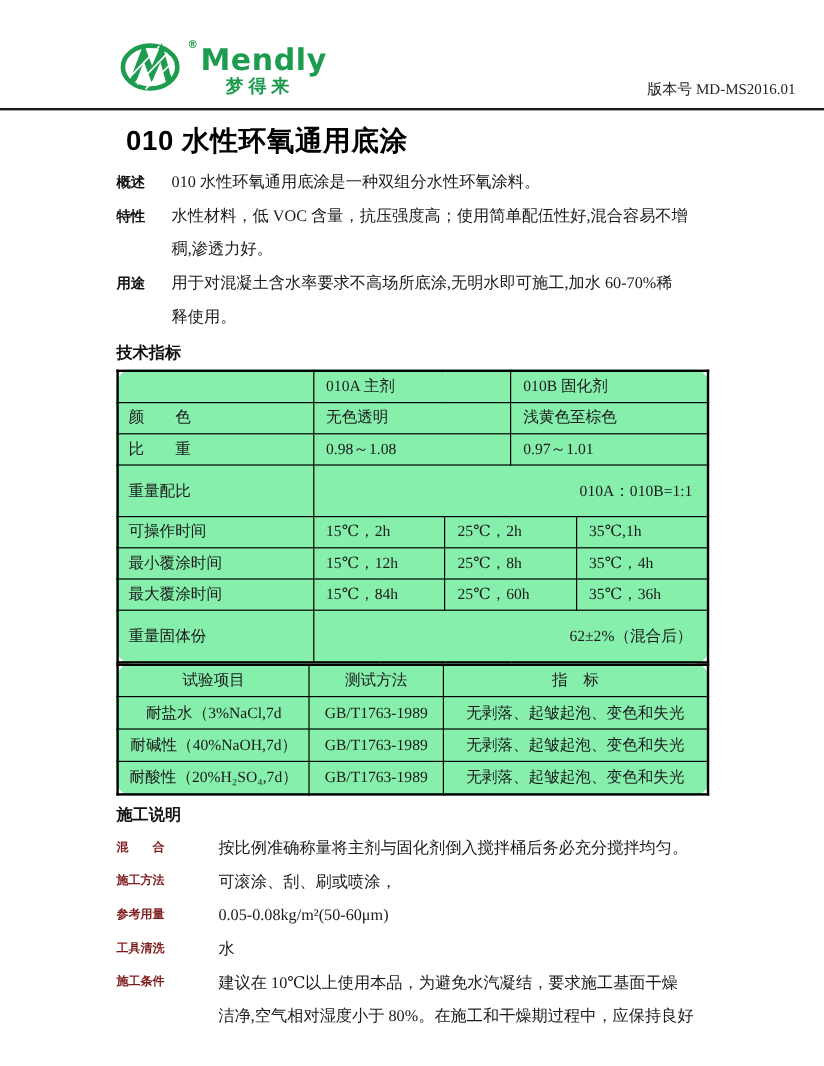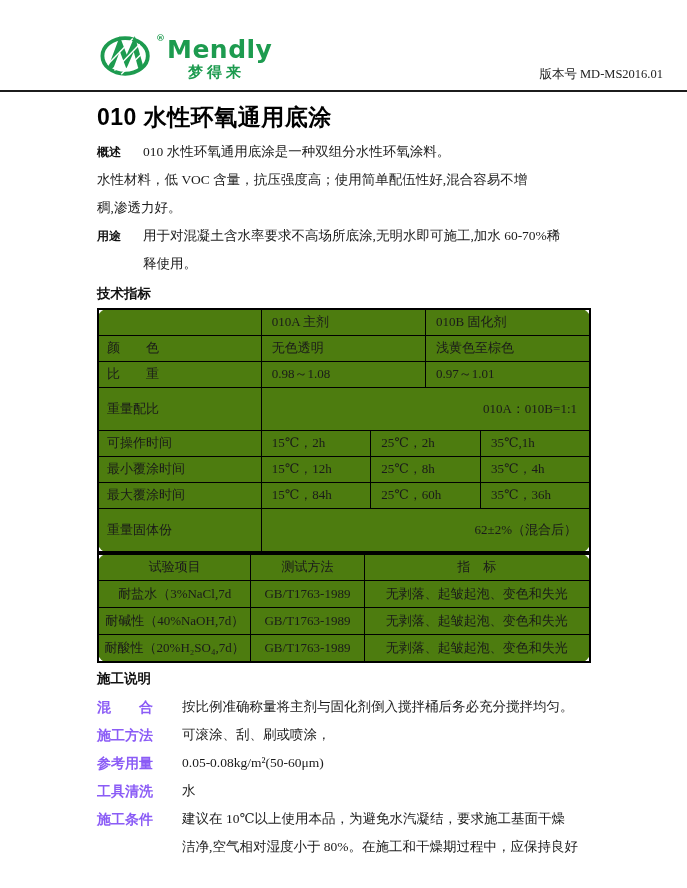--- a/index.html
+++ b/index.html
@@ -17,39 +17,39 @@
   .logo-svg { width:56px; height:46px; display:block; }
   .regmark { font-family:"DejaVu Sans",sans-serif; font-size:9px; color:var(--brand,#1d9b4f); margin:2px 2px 0 0; font-weight:bold; }
   .wordmark { display:flex; flex-direction:column; margin-top:6px; }
   .brand-en { font-family:"DejaVu Sans","Liberation Sans",sans-serif; font-weight:bold; font-size:25px; line-height:1; color:var(--brand,#1d9b4f); letter-spacing:.5px; }
   .brand-cn { font-family:"DejaVu Sans","Liberation Sans",sans-serif; font-weight:bold; font-size:15px; line-height:1; color:var(--brand,#1d9b4f); letter-spacing:4px; margin:3px 0 0 21px; }
   .version { position:absolute; right:24px; bottom:9px; font-size:12.5px; color:#222; }
   .rule { position:absolute; left:0; right:0; bottom:0; border-top:2px solid #1c1c1c; }
 
   
   .main { padding:0 96px 0 97px; }
-  .title { font-family:"Liberation Sans","DejaVu Sans",sans-serif; font-weight:bold; font-size:23px; color:#000; margin:10px 0 5px; letter-spacing:.5px; }
+  .title { font-family:"Liberation Sans","DejaVu Sans",sans-serif; font-weight:bold; font-size:23px; color:#000; margin:10px 8px 5px; letter-spacing:.5px; }
 
   .prow { display:flex; }
   .plbl { flex:none; width:46px; font-family:"Liberation Sans","DejaVu Sans",sans-serif; font-weight:bold; font-size:12px; line-height:28px; color:#111; }
   .ptxt { font-size:13.5px; line-height:28px; }
 
   .sec-heading { font-family:"Liberation Sans","DejaVu Sans",sans-serif; font-weight:bold; font-size:13.5px; line-height:20px; color:#111; margin:6px 0 4px; }
 
-  table { border-collapse:collapse; table-layout:fixed; background:#4d7c0f;border-radius:13px; }
+  table { border-collapse:collapse; table-layout:fixed; background:#86efac;border-radius:13px; }
   table.tech, table.chem { border:2px solid #000; }
   td { border:1px solid #000; font-size:13px; vertical-align:middle; overflow:hidden; white-space:nowrap; }
   .tech td { height:26px; }
-  .chem td { height:27px; text-align:center; padding:0 2px;margin-top:40px; }
+  .chem td { height:27px; text-align:center; padding:0 9px;margin-top:40px; }
   .tech td.lc { padding-left:8px; text-align:left; }
   .tech td.vc { padding-left:10px; text-align:left; }
   .tech td.sc { text-align:right; padding:12px; }
 
   .crow { display:flex; }
-  .clbl { flex:none; width:85px; font-family:"Liberation Sans","DejaVu Sans",sans-serif; font-weight:bold; font-size:14px; line-height:28px; color:#8b5cf6; }
+  .clbl { flex:none; width:85px; font-family:"Liberation Sans","DejaVu Sans",sans-serif; font-weight:bold; font-size:10px; line-height:28px; color:#7f1d1d; }
   .ctxt { font-size:13.5px; line-height:28px; }
 </style>
 </head>
 <body>
 
 <div class="page">
 
   <div class="header">
     <div class="logo-block">
       <svg class="logo-svg" viewBox="0 0 58 46">
@@ -76,20 +76,21 @@
     <h1 class="title">010 水性环氧通用底涂</h1>
 
     <div class="prow">
       <div class="plbl">概述</div>
       <div class="ptxt">
         <div>010 水性环氧通用底涂是一种双组分水性环氧涂料。</div>
       </div>
     </div>
 
     <div class="prow">
+      <div class="plbl">特性</div>
       <div class="ptxt">
         <div>水性材料，低 VOC 含量，抗压强度高；使用简单配伍性好,混合容易不增</div>
         <div>稠,渗透力好。</div>
       </div>
     </div>
 
     <div class="prow">
       <div class="plbl">用途</div>
       <div class="ptxt">
         <div>用于对混凝土含水率要求不高场所底涂,无明水即可施工,加水 60-70%稀</div>

